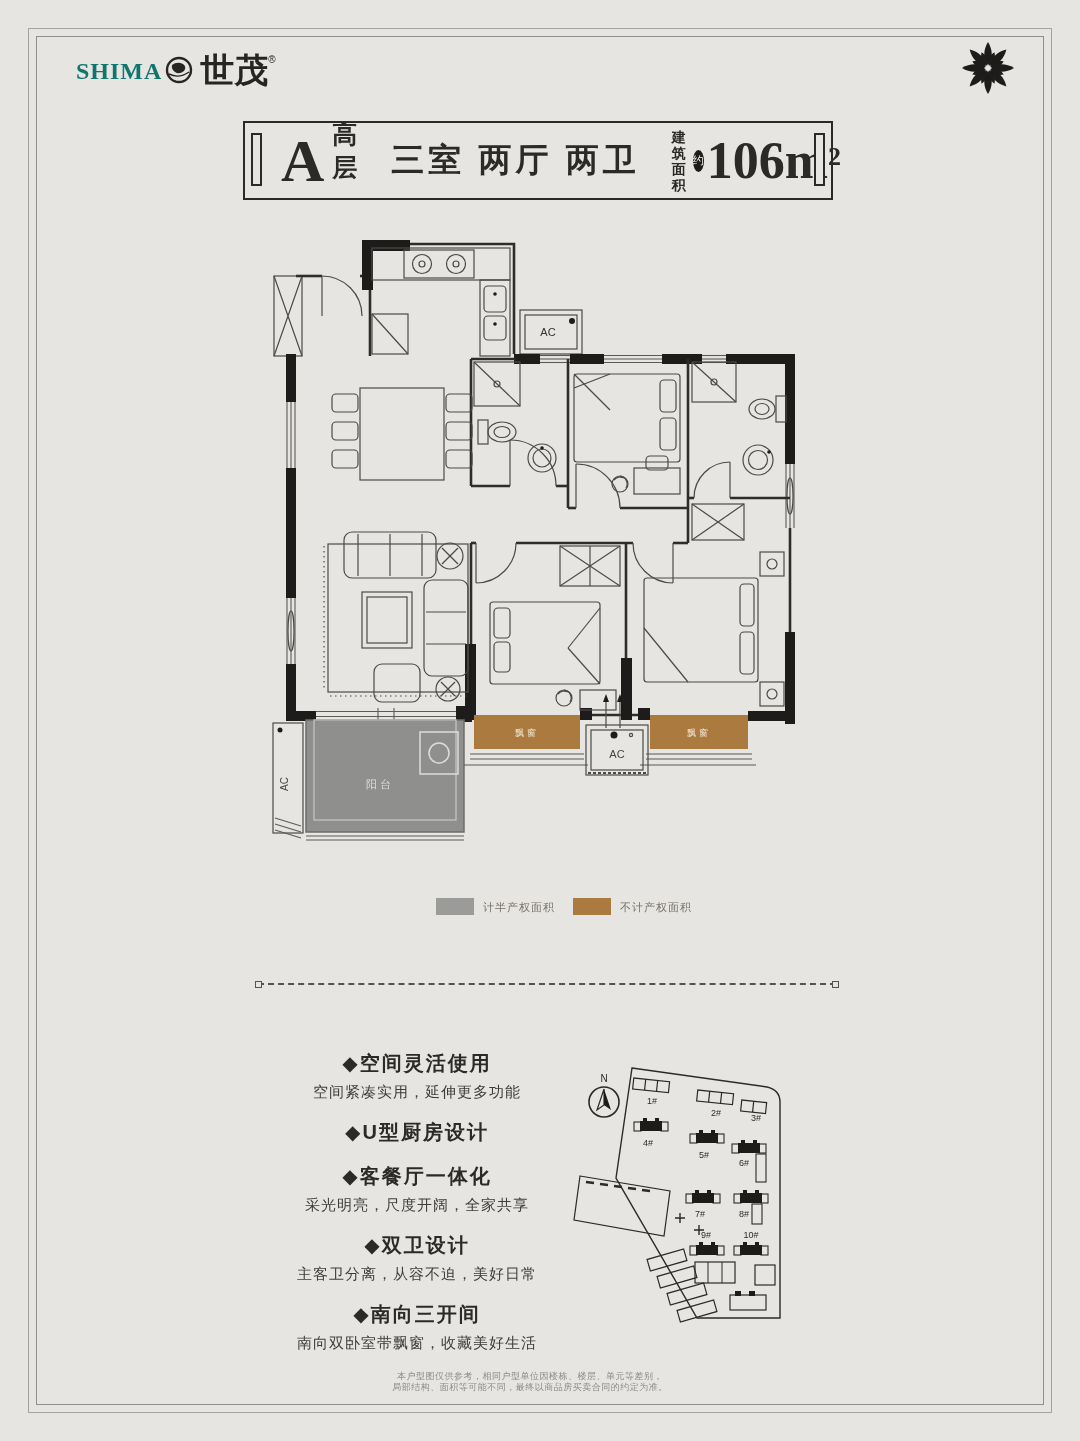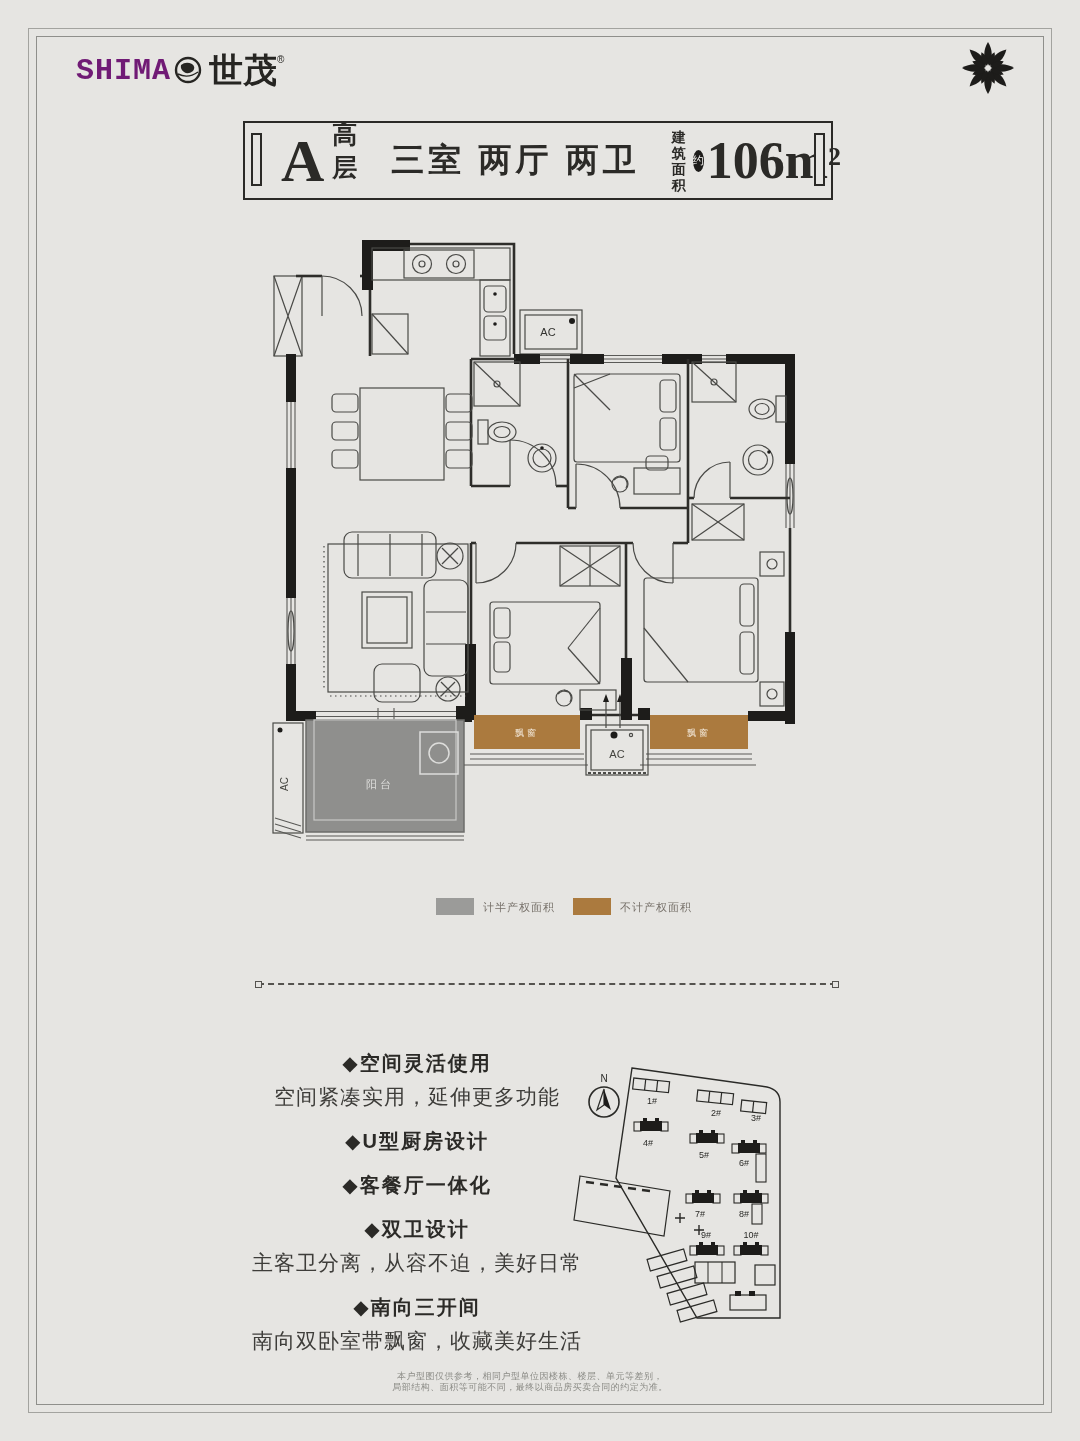--- a/index.html
+++ b/index.html
@@ -3,21 +3,21 @@
 <meta charset="utf-8">
 <style>
   html,body{margin:0;padding:0;background:#cfcfcc;}
   .page{position:relative;width:1080px;height:1441px;background:#e6e5e2;
         font-family:"Liberation Sans","DejaVu Sans",sans-serif;color:#2b2a27;overflow:hidden;}
   .frame-outer{position:absolute;left:28px;top:28px;right:28px;bottom:28px;border:1px solid #a3a39f;pointer-events:none;}
   .frame-inner{position:absolute;left:36px;top:36px;right:36px;bottom:36px;border:1px solid #8f8f8b;pointer-events:none;}
 
   
   .logo-left{position:absolute;left:76px;top:48px;display:flex;align-items:center;}
-  .logo-left .latin{font-family:Liberation Mono, monospace;font-size:30px;font-weight:700;letter-spacing:1px;color:#701a75;}
+  .logo-left .latin{font-family:Liberation Serif, serif;font-size:24px;font-weight:700;letter-spacing:1px;color:#0f766e;}
   .logo-left .cjk{font-family:"Liberation Serif","DejaVu Serif",serif;font-size:34px;font-weight:700;margin-left:6px;color:#262522;}
   .logo-left .reg{font-size:10px;vertical-align:top;position:relative;top:-12px;color:#262522;}
   .logo-right{position:absolute;right:64px;top:38px;display:flex;align-items:center;}
   .logo-right .txt{margin-left:12px;text-align:center;}
   .logo-right .row1{font-family:"Liberation Serif","DejaVu Serif",serif;font-size:25px;font-weight:700;color:#262522;letter-spacing:2px;white-space:nowrap;}
   .logo-right .row1 .reg{font-size:9px;vertical-align:top;position:relative;top:-8px;}
   .logo-right .row2{font-size:10px;letter-spacing:8px;color:#45443f;margin-top:4px;}
 
   
   .titlebar{position:absolute;left:243px;top:121px;width:590px;height:79px;border:2px solid #2b2a27;
@@ -40,21 +40,21 @@
   .legend .sw{width:38px;height:17px;}
   .legend .lb{font-size:11px;color:#77716a;letter-spacing:1px;}
 
   .divider{position:absolute;left:258px;top:983px;width:578px;border-top:2px dashed #55534f;}
   .divider::before,.divider::after{content:"";position:absolute;top:-4px;width:5px;height:5px;border:1px solid #55534f;background:#e6e5e2;}
   .divider::before{left:-3px;} .divider::after{right:-3px;}
 
   .features{position:absolute;left:217px;top:1050px;width:400px;text-align:center;}
   .feature{margin-bottom:17px;}
   .f-title{font-size:20px;font-weight:700;color:#2b2a27;letter-spacing:2px;}
-  .f-desc{font-size:21px;color:#3e3d3a;margin-top:6px;letter-spacing:1px;}
+  .f-desc{font-size:15px;color:#3e3d3a;margin-top:6px;letter-spacing:1px;}
 
   .sitemap{position:absolute;left:572px;top:1058px;}
 
   .disclaimer{position:absolute;left:330px;top:1371px;width:400px;text-align:center;
               font-size:9px;line-height:11px;color:#8b8b86;letter-spacing:0.5px;}
 
   svg text{font-family:"Liberation Sans","DejaVu Sans",sans-serif;}
   .thin{stroke:#4a4a47;stroke-width:1.2;fill:none;}
   .mid{stroke:#2e2d2a;stroke-width:2.6;fill:none;}
   .blk{fill:#1d1c1a;}
@@ -364,20 +364,21 @@
   <div class="features">
     <div class="feature">
       <div class="f-title">◆空间灵活使用</div>
       <div class="f-desc">空间紧凑实用，延伸更多功能</div>
     </div>
     <div class="feature">
       <div class="f-title">◆U型厨房设计</div>
     </div>
     <div class="feature">
       <div class="f-title">◆客餐厅一体化</div>
+      <div class="f-desc">采光明亮，尺度开阔，全家共享</div>
     </div>
     <div class="feature">
       <div class="f-title">◆双卫设计</div>
       <div class="f-desc">主客卫分离，从容不迫，美好日常</div>
     </div>
     <div class="feature">
       <div class="f-title">◆南向三开间</div>
       <div class="f-desc">南向双卧室带飘窗，收藏美好生活</div>
     </div>
   </div>

